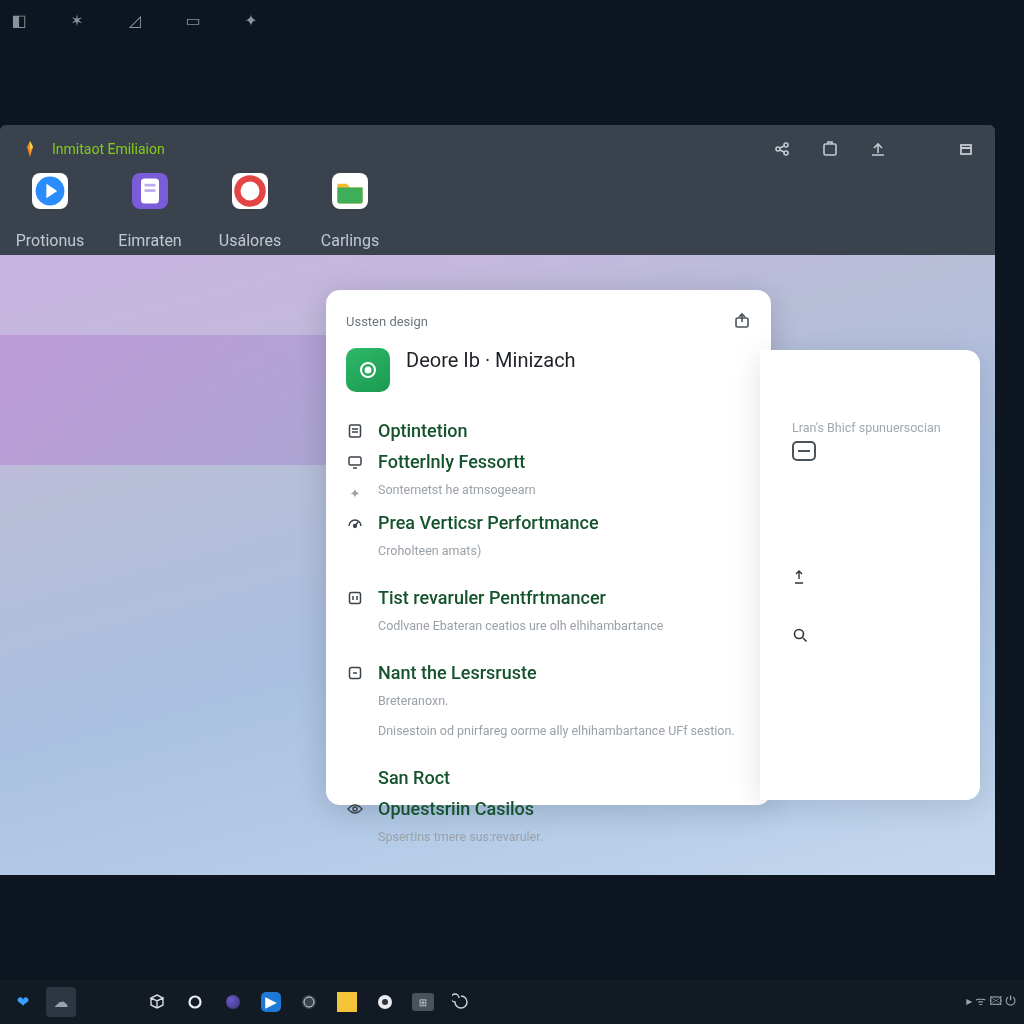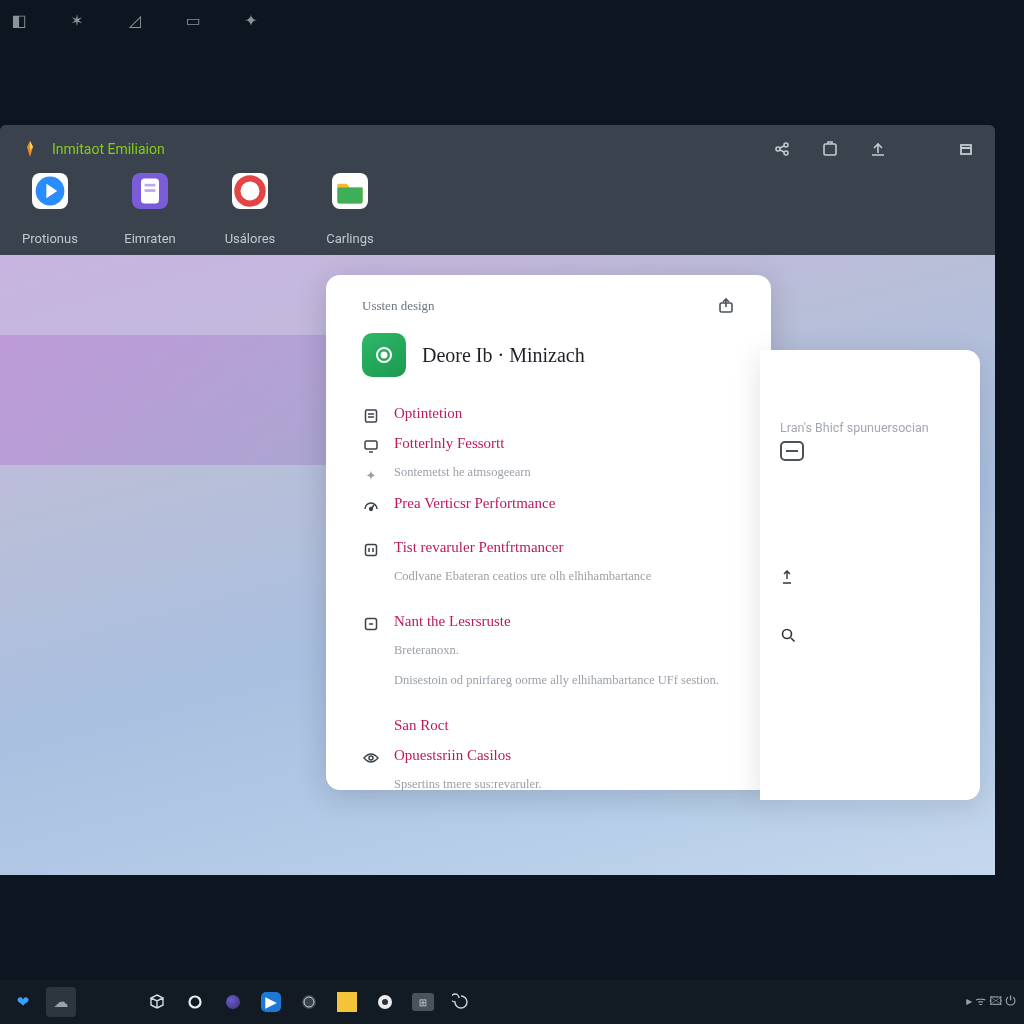--- a/index.html
+++ b/index.html
@@ -59,74 +59,73 @@
   }
   .app-item {
     display:flex;flex-direction:column;align-items:center;gap:22px;
     width:60px;
   }
   .app-icon {
     width: 36px; height: 36px; border-radius: 8px;
     display:flex;align-items:center;justify-content:center;
     font-size:18px; position:relative;
   }
-  .app-label { font-size:13px; color:#c2c8d0; text-align:right; white-space:nowrap;}
+  .app-label { font-size:16px; color:#c2c8d0; text-align:right; white-space:nowrap;}
 
   
   .win-body {
     position:absolute;
     top:130px; left:0; right:0; bottom:0;
     background: linear-gradient(165deg, #c7b4e0 0%, #c4b8dd 15%, #b8bed8 30%, #a9c0e0 55%, #b5cde8 80%, #c5d7ed 100%);
   }
   .band {
     position:absolute;
     top:80px;left:0;width:330px;height:130px;
     background: linear-gradient(90deg, rgba(179,127,208,0.5), rgba(152,118,200,0.35));
   }
 
   
   .card {
     position:absolute;
-    top:20px; left:326px;
+    top:35px; left:326px;
     width:445px; height:515px;
     background:#fff;
     border-radius:14px;
     box-shadow: 0 6px 30px rgba(20,20,40,0.18);
-    padding: 22px 36px;
+    padding: 22px 20px;
     color:#2c333a;
-    font-family:Liberation Serif, serif;
   }
   .card-ext {
     position:absolute;
     top:95px; left:760px;
     width:220px; height:450px;
     background:#fff;
     border-radius:0 14px 14px 0;
     box-shadow: 0 6px 30px rgba(20,20,40,0.12);
-    padding: 18px 20px;
+    padding: 18px 32px;
     color:#545b62;
   }
   .card-head-row{display:flex;justify-content:space-between;align-items:center;margin-bottom:18px;}
   .card-subtitle{font-size:13px;color:#6d757d;}
   .card-top-icon{width:18px;height:18px;color:#4b535a;}
 
-  .card-app-row{display:flex;align-items:center;gap:16px;margin-bottom:26px;}
+  .card-app-row{display:flex;gap:16px;margin-bottom:26px;}
   .card-app-icon{
     width:44px;height:44px;border-radius:10px;
     background:linear-gradient(150deg,#2fb868,#1a9a51);
     display:flex;align-items:center;justify-content:center;
   }
   .card-app-icon svg{width:22px;height:22px;}
   .card-app-title{font-size:20px;color:#1e2227;font-weight:400;}
 
   .opt-list{display:flex;flex-direction:column;gap:6px;}
   .opt-row{display:flex;align-items:flex-start;gap:14px;padding:2px 0;}
   .opt-icon{width:18px;height:18px;flex-shrink:0;color:#3b434a;margin-top:2px;display:flex;align-items:center;justify-content:center;}
   .opt-icon.muted{color:#9aa1a8;}
-  .opt-text{font-size:15px;color:#be185d;}
+  .opt-text{font-size:18px;color:#14532d;}
   .opt-text.primary{font-weight:500;}
   .opt-text.muted{color:#9aa1a8;font-size:12.5px;}
   .group-gap{height:8px;}
 
   .card-ext .hint{font-size:12.5px;color:#a2a8af;margin-top:52px;}
   .card-ext .side-icon{width:24px;height:20px;border:2px solid #4b535a;border-radius:5px;margin-top:6px;position:relative;}
   .card-ext .side-icon::after{content:"";position:absolute;left:4px;right:4px;top:50%;height:2px;background:#4b535a;transform:translateY(-50%);}
   .card-ext .pin{margin-top:108px;width:14px;height:14px;color:#333;}
   .card-ext .mag{margin-top:44px;width:16px;height:16px;color:#333;}
 
@@ -291,20 +290,24 @@
           <div class="opt-row">
             <span class="opt-icon">
               <svg viewBox="0 0 18 18" fill="none" stroke="currentColor" stroke-width="1.5">
                 <path d="M3 12a6 6 0 0 1 12 0"></path>
                 <circle cx="9" cy="12" r="1.4" fill="currentColor"></circle>
                 <path d="M9 12 L12 8"></path>
               </svg>
             </span>
             <span class="opt-text primary">Prea Verticsr Perfortmance</span>
           </div>
+          <div class="opt-row">
+            <span class="opt-icon muted" style="visibility: hidden;"></span>
+            <span class="opt-text muted">Croholteen amats)</span>
+          </div>
           <div class="group-gap"></div>
           <div class="opt-row">
             <span class="opt-icon">
               <svg viewBox="0 0 18 18" fill="none" stroke="currentColor" stroke-width="1.5">
                 <rect x="3.5" y="3.5" width="11" height="11" rx="2"></rect>
                 <path d="M7 7v4M11 7v4"></path>
               </svg>
             </span>
             <span class="opt-text primary">Tist revaruler Pentfrtmancer</span>
           </div>

